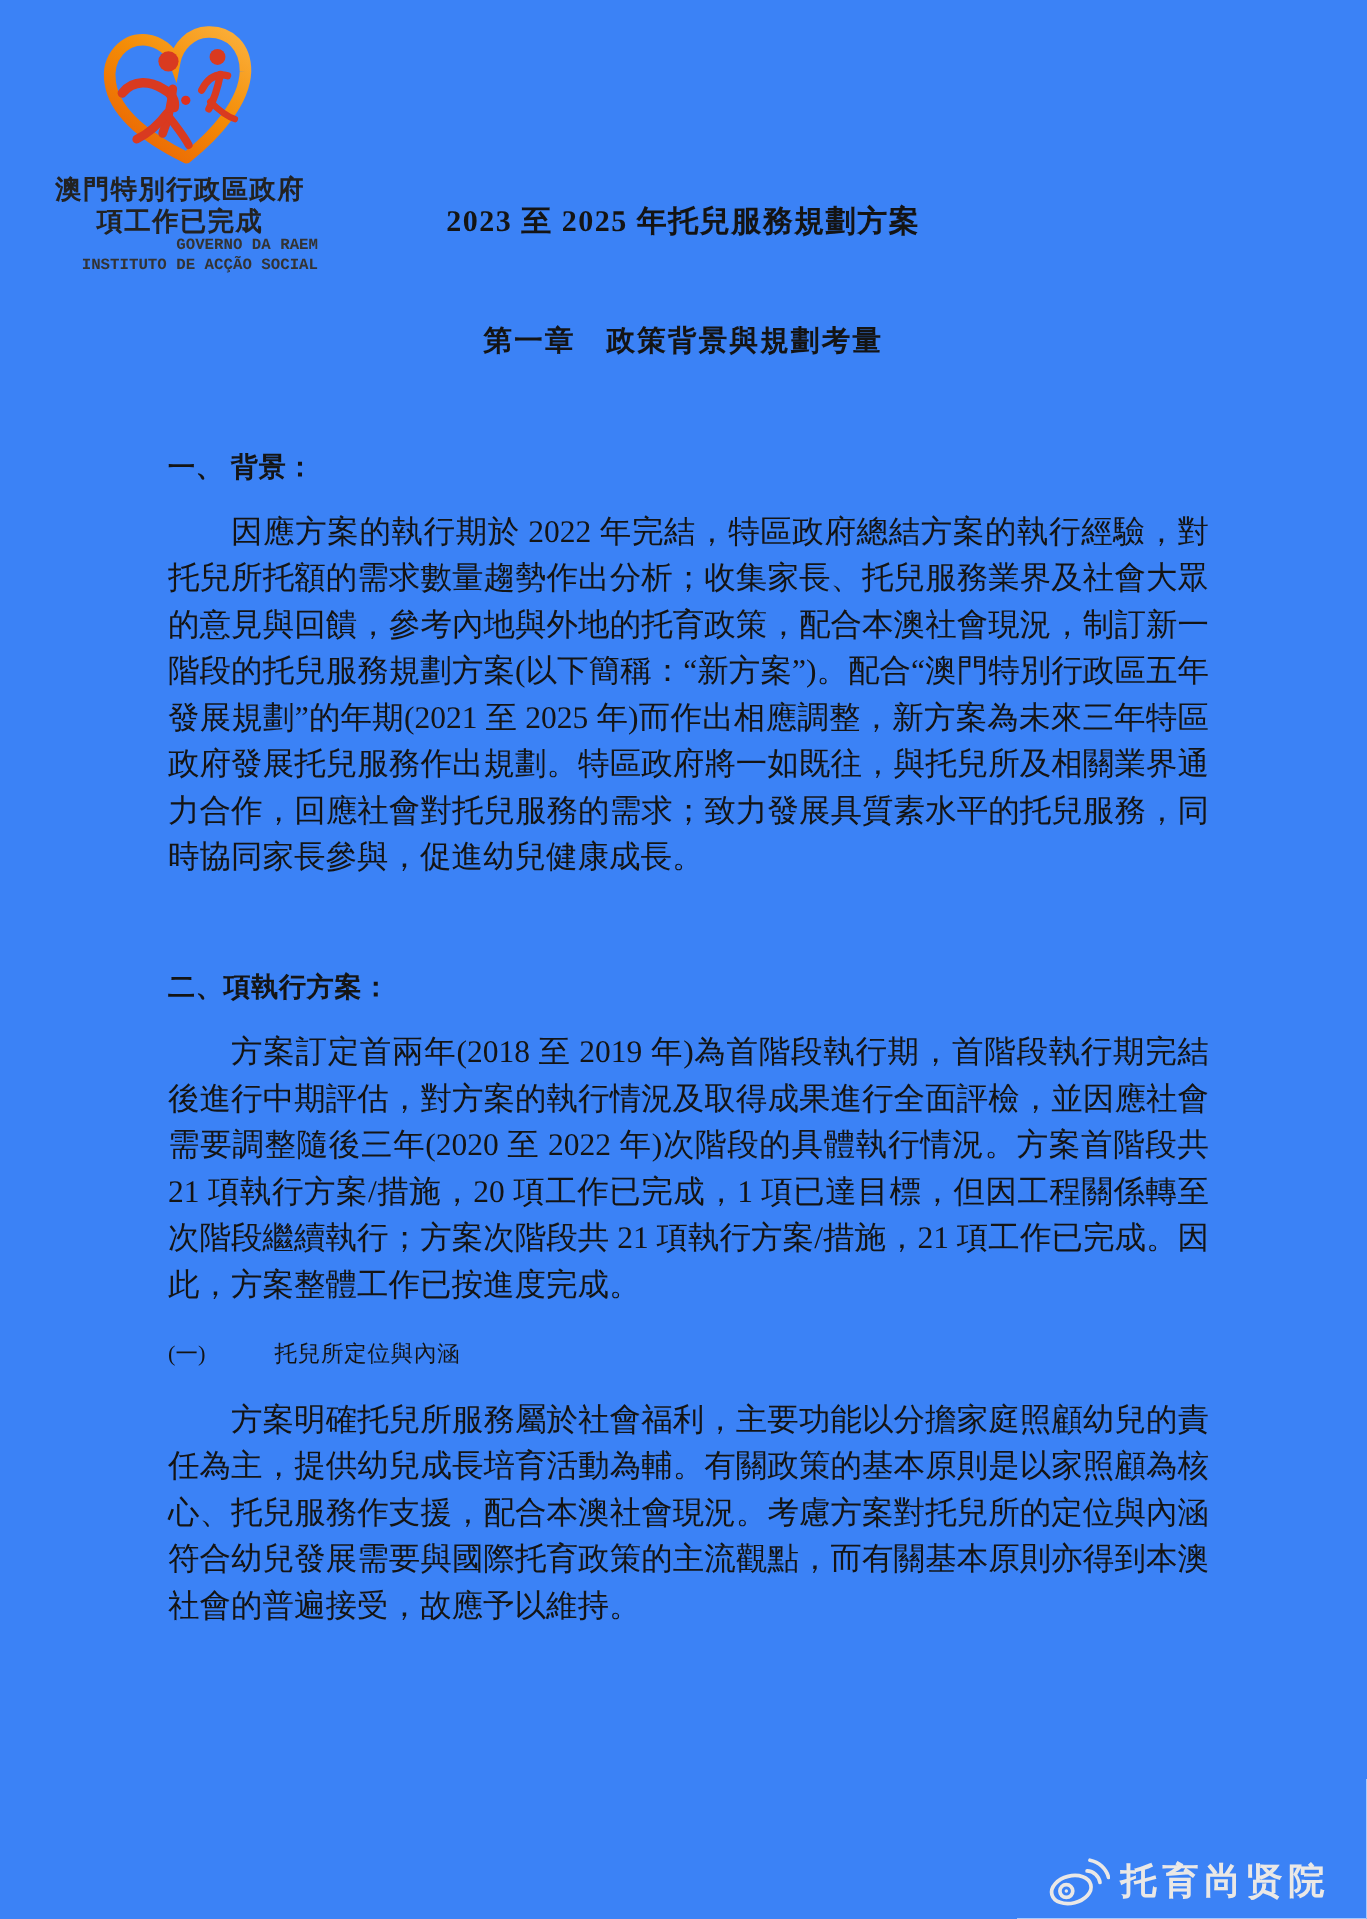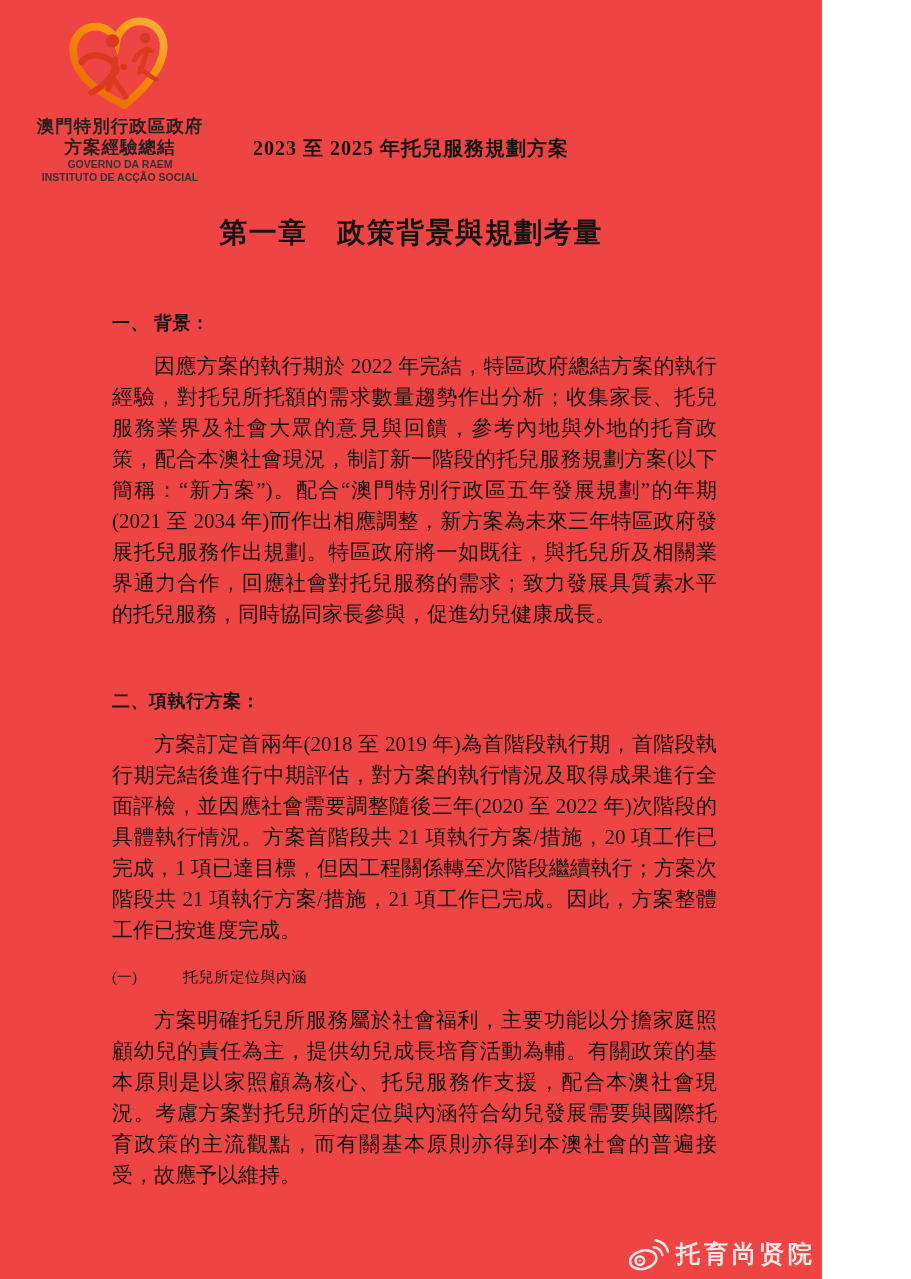--- a/index.html
+++ b/index.html
@@ -2,23 +2,23 @@
 <html><head>
 <meta charset="utf-8">
 <style>
   html, body {
     margin: 0;
     padding: 0;
     background: #ffffff;
   }
   .page {
     position: relative;
-    width: 822px;
+    width: 911px;
     height: 1279px;
-    background: #ef4444;
+    background: #3b82f6;
     overflow: hidden;
     color: #141414;
     font-family: "Liberation Serif", "DejaVu Serif", serif;
   }
   
   .logo-block {
     position: absolute;
     top: 12px;
     left: 28px;
     width: 184px;
@@ -33,26 +33,27 @@
   .org-zh {
     font-family: "Liberation Sans", "DejaVu Sans", sans-serif;
     font-weight: bold;
     font-size: 17.5px;
     line-height: 21px;
     color: #222222;
     letter-spacing: 1px;
     white-space: nowrap;
   }
   .org-pt {
-    font-family: Liberation Sans, sans-serif;
+    font-family: Liberation Mono, monospace;
     font-weight: bold;
     font-size: 10.5px;
     line-height: 12.5px;
     color: #333333;
     white-space: nowrap;
+    text-align: right;
   }
   
   .title-block {
     padding-top: 128px;
     text-align: center;
   }
   .title-line1 {
     font-size: 26px;
     font-weight: bold;
     line-height: 37px;
@@ -60,21 +61,21 @@
   }
   .title-line2 {
     font-size: 20px;
     font-weight: bold;
     line-height: 40px;
     letter-spacing: 1px;
   }
   .chapter-heading {
     margin: 46px 0 0 0;
     text-align: center;
-    font-size: 28px;
+    font-size: 19px;
     font-weight: bold;
     letter-spacing: 1.5px;
   }
   
   .content {
     margin: 0 105px 0 112px;
     font-size: 21px;
     line-height: 31px;
     text-align: justify;
   }
@@ -99,21 +100,21 @@
     font-weight: normal;
     font-size: 15px;
   }
   .sub-heading .sub-title {
     margin-left: 46px;
     letter-spacing: 0.5px;
   }
   
   .watermark {
     position: absolute;
-    right: 6px;
+    right: 24px;
     bottom: 7px;
     display: flex;
     align-items: center;
     gap: 7px;
     color: #eae8e6;
   }
   .wm-text {
     font-family: "Liberation Sans", "DejaVu Sans", sans-serif;
     font-size: 24px;
     font-weight: bold;
@@ -146,35 +147,35 @@
         <path d="M51 66 C45 74 38 80 30 84" stroke-width="6"></path>
         <path d="M52 68 C58 76 63 82 66 88" stroke-width="5.5"></path>
         <circle cx="86" cy="27" r="5.5" fill="#d93a20" stroke="none"></circle>
         <path d="M75 50 C79 42 85 38 93 40" stroke-width="5"></path>
         <path d="M88 39 C86 49 84 56 80 63" stroke-width="5"></path>
         <path d="M81 58 C87 64 92 68 98 70" stroke-width="4.5"></path>
         <circle cx="64" cy="57" r="3.2" fill="#e0301e" stroke="none"></circle>
       </g>
     </svg>
     <div class="org-zh">澳門特別行政區政府</div>
-    <div class="org-zh">方案經驗總結</div>
+    <div class="org-zh">項工作已完成</div>
     <div class="org-pt">GOVERNO DA RAEM</div>
     <div class="org-pt">INSTITUTO DE ACÇÃO SOCIAL</div>
   </header>
 
   <div class="title-block">
     <div class="title-line2">2023 至 2025 年托兒服務規劃方案</div>
   </div>
 
   <h1 class="chapter-heading">第一章　政策背景與規劃考量</h1>
 
   <main class="content">
 
     <h2 class="sec-heading first">一、 背景：</h2>
-    <p class="body-para">因應方案的執行期於 2022 年完結，特區政府總結方案的執行經驗，對托兒所托額的需求數量趨勢作出分析；收集家長、托兒服務業界及社會大眾的意見與回饋，參考內地與外地的托育政策，配合本澳社會現況，制訂新一階段的托兒服務規劃方案(以下簡稱：“新方案”)。配合“澳門特別行政區五年發展規劃”的年期(2021 至 2034 年)而作出相應調整，新方案為未來三年特區政府發展托兒服務作出規劃。特區政府將一如既往，與托兒所及相關業界通力合作，回應社會對托兒服務的需求；致力發展具質素水平的托兒服務，同時協同家長參與，促進幼兒健康成長。</p>
+    <p class="body-para">因應方案的執行期於 2022 年完結，特區政府總結方案的執行經驗，對托兒所托額的需求數量趨勢作出分析；收集家長、托兒服務業界及社會大眾的意見與回饋，參考內地與外地的托育政策，配合本澳社會現況，制訂新一階段的托兒服務規劃方案(以下簡稱：“新方案”)。配合“澳門特別行政區五年發展規劃”的年期(2021 至 2025 年)而作出相應調整，新方案為未來三年特區政府發展托兒服務作出規劃。特區政府將一如既往，與托兒所及相關業界通力合作，回應社會對托兒服務的需求；致力發展具質素水平的托兒服務，同時協同家長參與，促進幼兒健康成長。</p>
 
     <h2 class="sec-heading second">二、項執行方案：</h2>
     <p class="body-para">方案訂定首兩年(2018 至 2019 年)為首階段執行期，首階段執行期完結後進行中期評估，對方案的執行情況及取得成果進行全面評檢，並因應社會需要調整隨後三年(2020 至 2022 年)次階段的具體執行情況。方案首階段共 21 項執行方案/措施，20 項工作已完成，1 項已達目標，但因工程關係轉至次階段繼續執行；方案次階段共 21 項執行方案/措施，21 項工作已完成。因此，方案整體工作已按進度完成。</p>
 
     <div class="sub-heading">
       <span>(一)</span><span class="sub-title">托兒所定位與內涵</span>
     </div>
     <p class="body-para">方案明確托兒所服務屬於社會福利，主要功能以分擔家庭照顧幼兒的責任為主，提供幼兒成長培育活動為輔。有關政策的基本原則是以家照顧為核心、托兒服務作支援，配合本澳社會現況。考慮方案對托兒所的定位與內涵符合幼兒發展需要與國際托育政策的主流觀點，而有關基本原則亦得到本澳社會的普遍接受，故應予以維持。</p>
 
   </main>

